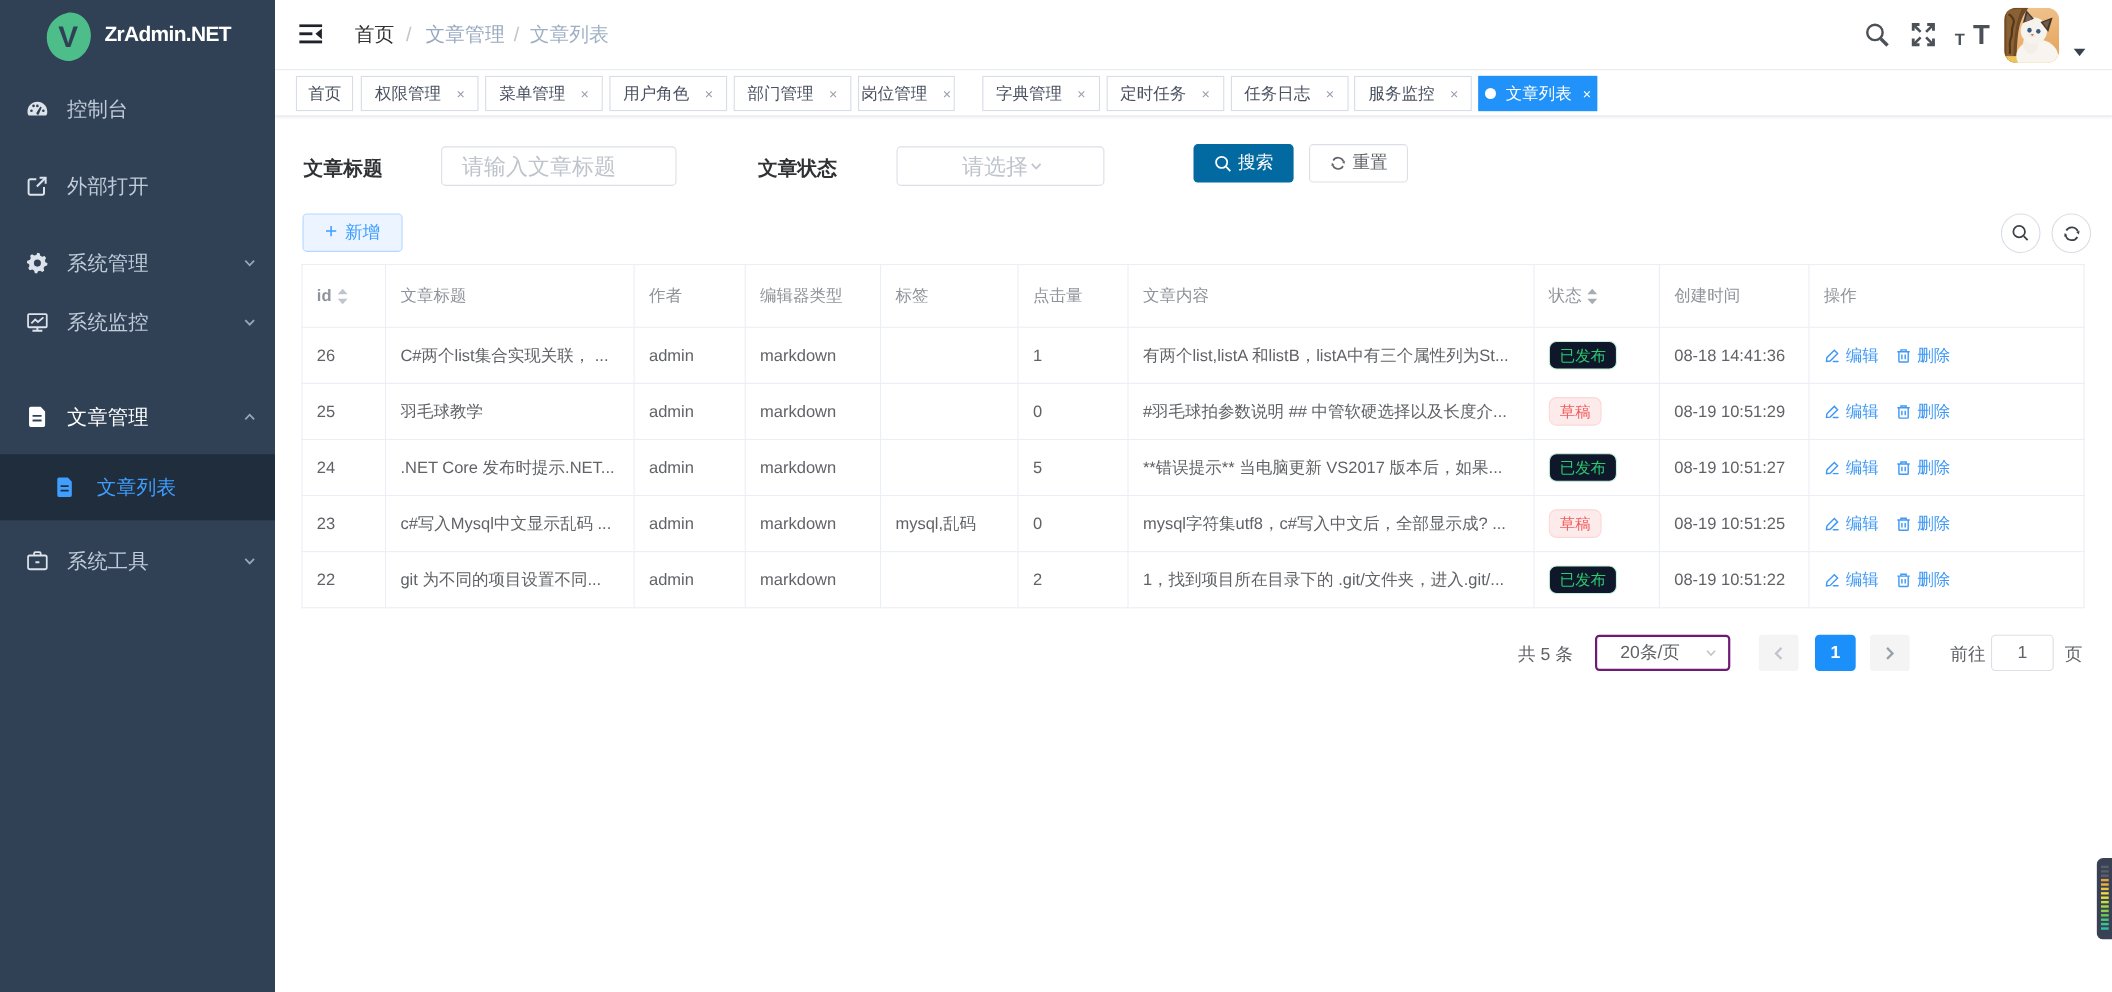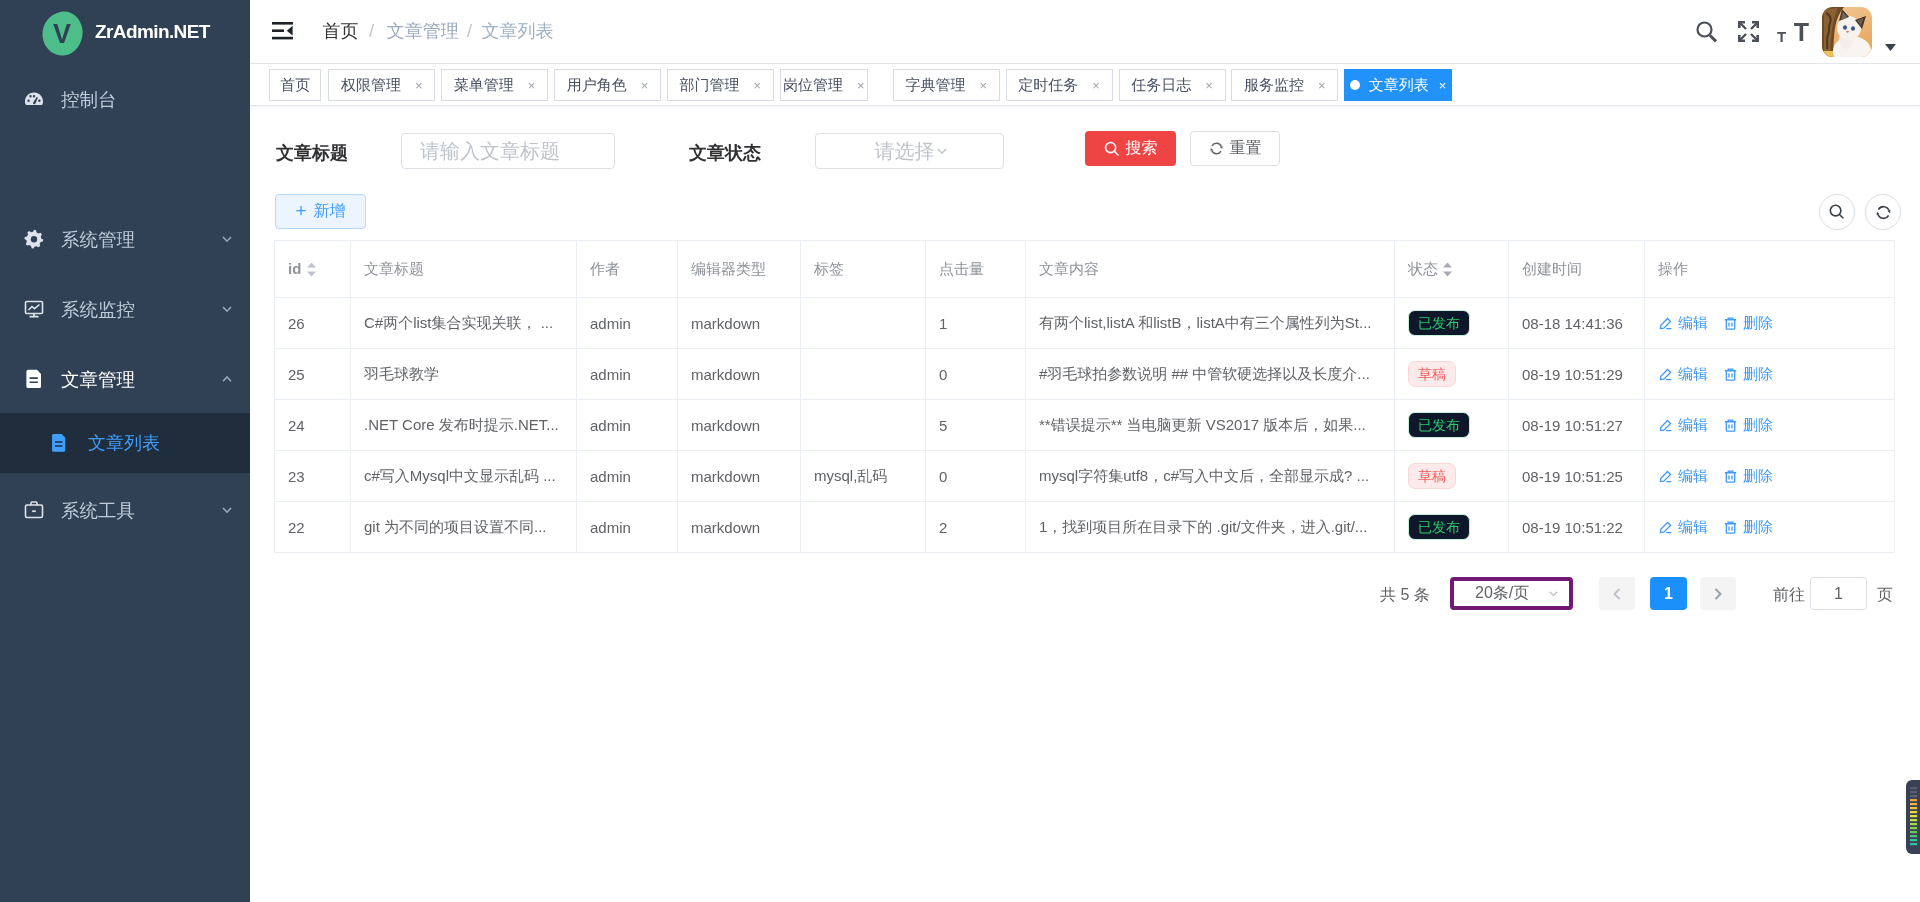--- a/index.html
+++ b/index.html
@@ -61,32 +61,40 @@
   </svg>
   <div class="logo-text">ZrAdmin.NET</div>
 
   <div class="mi" style="top:64px">
     <svg class="mico" viewBox="0 0 20 20" fill="#dde3ea">
       <path d="M10 3.5 C4.8 3.5 1 7.5 1 12.5 C1 14.5 1.6 16 2.5 16 L17.5 16 C18.4 16 19 14.5 19 12.5 C19 7.5 15.2 3.5 10 3.5 Z M4.6 12.9 A1.2 1.2 0 1 1 4.6 10.5 A1.2 1.2 0 0 1 4.6 12.9 Z M6.5 8.5 A1.2 1.2 0 1 1 6.5 6.1 A1.2 1.2 0 0 1 6.5 8.5 Z M11.2 7.3 A1.2 1.2 0 0 1 8.8 7.3 A1.2 1.2 0 0 1 11.2 7.3 Z M9.0 13.8 L12.7 7.9 L13.9 8.7 L11.2 15 A1.4 1.4 0 0 1 9.0 13.8 Z M15.4 12.9 A1.2 1.2 0 1 1 15.4 10.5 A1.2 1.2 0 0 1 15.4 12.9 Z" fill-rule="evenodd"></path>
     </svg>
     <span class="mtxt">控制台</span>
   </div>
 
+  <div class="mi" style="top:134px">
+    <svg class="mico" viewBox="0 0 20 20" fill="none" stroke="#dde3ea" stroke-width="1.8">
+      <path d="M16 11 L16 16.5 C16 17.3 15.3 18 14.5 18 L3.5 18 C2.7 18 2 17.3 2 16.5 L2 5.5 C2 4.7 2.7 4 3.5 4 L9 4"></path>
+      <path d="M12 2.5 L17.5 2.5 L17.5 8"></path>
+      <path d="M17 3 L9.5 10.5"></path>
+    </svg>
+    <span class="mtxt">外部打开</span>
+  </div>
 
   <div class="mi" style="top:204px">
     <svg class="mico" viewBox="0 0 20 20" fill="#dde3ea">
       <path d="M10 0.8 L12 1.2 L12.6 3.4 A7 7 0 0 1 14.3 4.4 L16.5 3.8 L17.9 5.5 L16.8 7.5 A7 7 0 0 1 17.2 9.4 L19.2 10.4 L18.8 12.4 L16.6 13 A7 7 0 0 1 15.6 14.7 L16.2 16.9 L14.5 18.3 L12.5 17.2 A7 7 0 0 1 10.6 17.6 L9.6 19.6 L7.6 19.2 L7 17 A7 7 0 0 1 5.3 16 L3.1 16.6 L1.7 14.9 L2.8 12.9 A7 7 0 0 1 2.4 11 L0.4 10 L0.8 8 L3 7.4 A7 7 0 0 1 4 5.7 L3.4 3.5 L5.1 2.1 L7.1 3.2 A7 7 0 0 1 9 2.8 Z M10 7 A3.2 3.2 0 1 0 10 13.4 A3.2 3.2 0 0 0 10 7 Z" fill-rule="evenodd"></path>
     </svg>
     <span class="mtxt">系统管理</span>
     <svg class="arr" viewBox="0 0 14 14" fill="none" stroke="#97a8be" stroke-width="1.6">
         <path d="M3 5 L7 9.2 L11 5"></path>
       </svg>
   </div>
 
-  <div class="mi" style="top:274px">
+  <div class="mi" style="top:258px">
     <svg class="mico" viewBox="0 0 20 20" fill="none" stroke="#dde3ea" stroke-width="1.6">
       <rect x="1.5" y="2.5" width="17" height="12" rx="1"></rect>
       <path d="M4.5 11 L8 7.5 L10.5 9.7 L15.5 5.5"></path>
       <path d="M10 14.5 L10 17 M5.5 17.6 L14.5 17.6" stroke-width="1.8"></path>
     </svg>
     <span class="mtxt">系统监控</span>
     <svg class="arr" viewBox="0 0 14 14" fill="none" stroke="#97a8be" stroke-width="1.6">
         <path d="M3 5 L7 9.2 L11 5"></path>
       </svg>
   </div>
@@ -202,21 +210,21 @@
 <div id="content">
 
   <div class="flabel" style="left:276px;top:141px">文章标题</div>
   <div class="finput" style="left:401px;top:133px;width:214px">请输入文章标题</div>
   <div class="flabel" style="left:689px;top:141px">文章状态</div>
   <div class="finput" style="left:815px;top:133px;width:189px;justify-content:center">请选择
     <svg width="14" height="14" viewBox="0 0 14 14" fill="none" stroke="#c0c4cc" stroke-width="1.6">
         <path d="M3 5 L7 9.2 L11 5"></path>
       </svg>
   </div>
-  <div class="btn" style="left:1085px;top:131px;width:91px;background:#ef4444;color:#fff">
+  <div class="btn" style="left:1085px;top:131px;width:91px;background:#0369a1;color:#fff">
     <svg width="16" height="16" viewBox="0 0 17 17" fill="none" stroke="#fff" stroke-width="1.7" style="margin-right:6px">
         <circle cx="7" cy="7" r="5.4"></circle>
         <path d="M11.2 11.2 L15.4 15.4"></path>
       </svg>搜索
   </div>
   <div class="btn" style="left:1190px;top:131px;width:90px;background:#fff;border:1px solid #dcdfe6;color:#606266">
     <svg width="15" height="15" viewBox="0 0 16 16" style="margin-right:6px">
       <g fill="none" stroke="#606266" stroke-width="1.6">
         <path d="M3.24 5.25 A5.5 5.5 0 0 1 13.17 6.12"></path>
         <path d="M12.76 10.75 A5.5 5.5 0 0 1 2.83 9.88"></path>
@@ -371,21 +379,21 @@
               </svg>编辑</span><span class="op" style="margin-left:15px"><svg width="15" height="15" viewBox="0 0 16 16" fill="none" stroke="#4099f5" stroke-width="1.4">
                 <path d="M2 4 L14 4 M5.5 4 L5.5 2.2 L10.5 2.2 L10.5 4"></path>
                 <path d="M3.5 4 L3.5 13.2 A0.8 0.8 0 0 0 4.3 14 L11.7 14 A0.8 0.8 0 0 0 12.5 13.2 L12.5 4"></path>
                 <path d="M6.4 6.8 L6.4 11.2 M9.6 6.8 L9.6 11.2"></path>
               </svg>删除</span></td>
     </tr>
   </tbody>
     </table>
 
   <div class="pg" style="left:1380px;top:585px">共 5 条</div>
-  <div class="pg" style="left:1450px;top:577px;width:123px;height:33px;border:4px solid #701a75;border-radius:4px;display:flex;align-items:center;justify-content:space-between;padding:0 9px 0 21px">
+  <div class="pg" style="left:1450px;top:577px;width:123px;height:33px;border:2px solid #701a75;border-radius:4px;display:flex;align-items:center;justify-content:space-between;padding:0 9px 0 21px">
     20条/页
     <svg width="13" height="13" viewBox="0 0 14 14" fill="none" stroke="#c0c4cc" stroke-width="1.6">
         <path d="M3 5 L7 9.2 L11 5"></path>
       </svg>
   </div>
   <div class="pg" style="left:1599px;top:577px;width:36px;height:33px;background:#f4f4f5;border-radius:3px;display:flex;align-items:center;justify-content:center">
     <svg width="12" height="14" viewBox="0 0 12 14" fill="none" stroke="#bfc3ca" stroke-width="2">
         <path d="M8.5 2 L3.5 7 L8.5 12"></path>
       </svg>
   </div>

